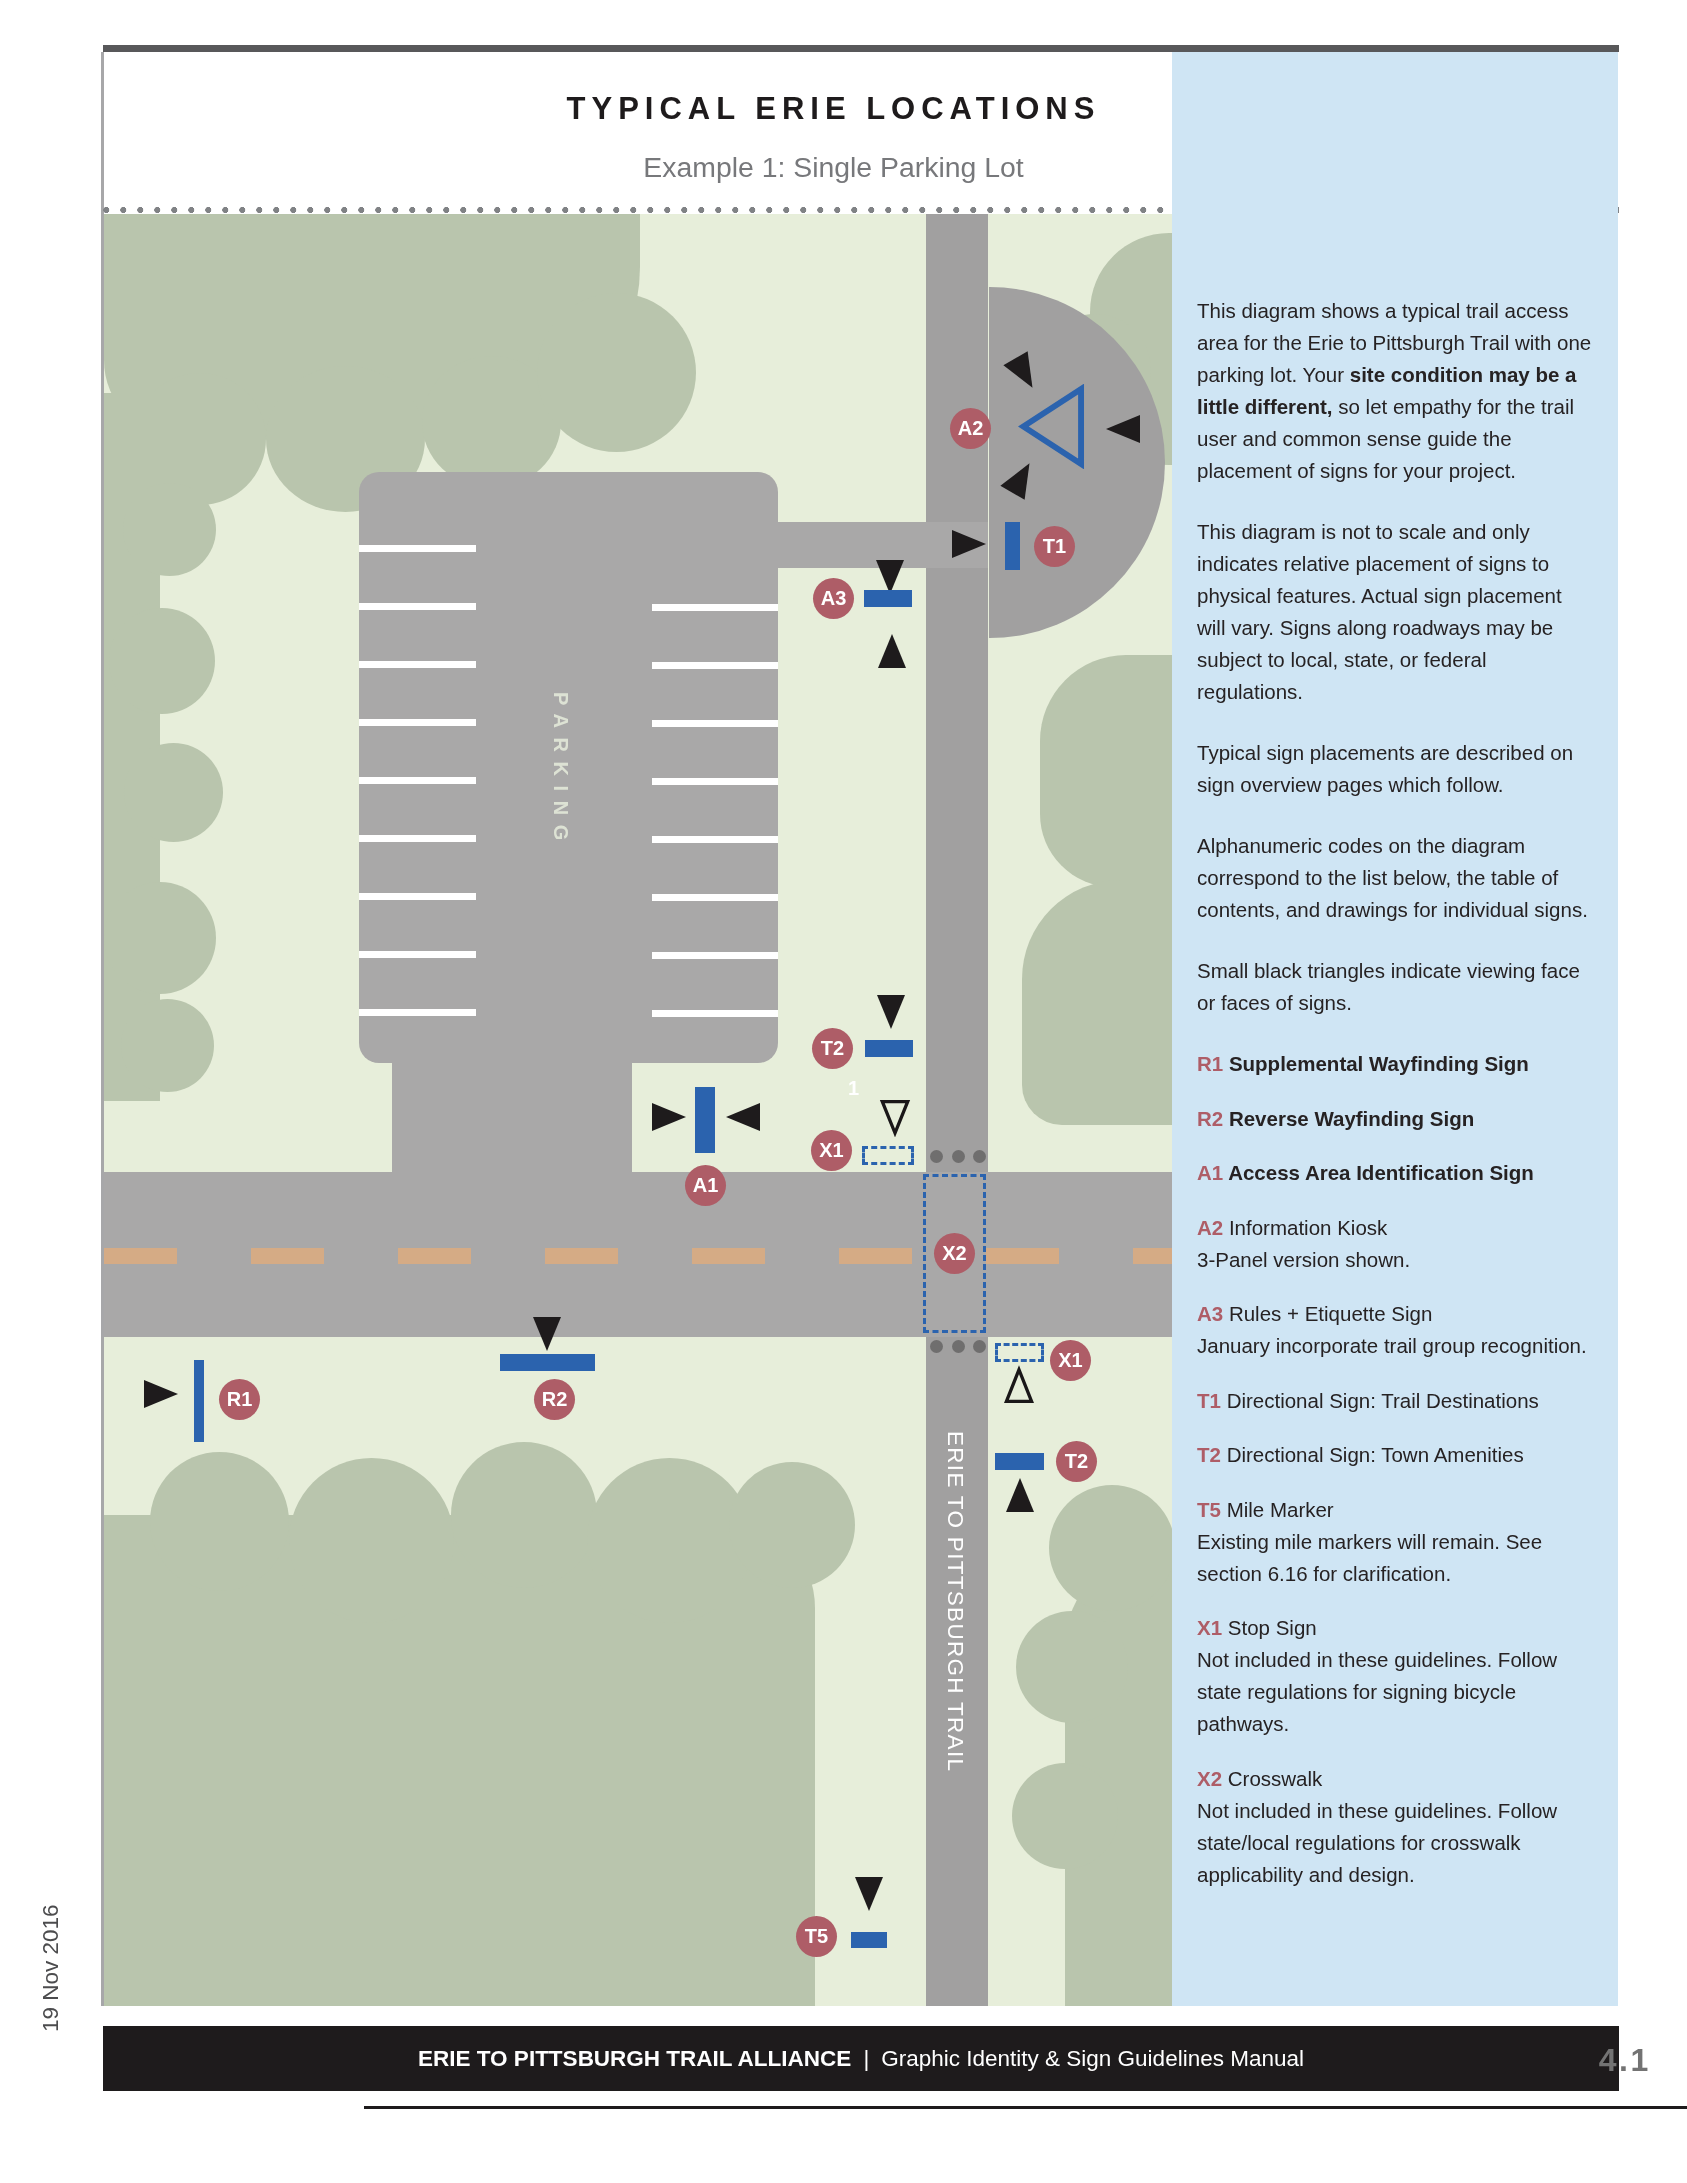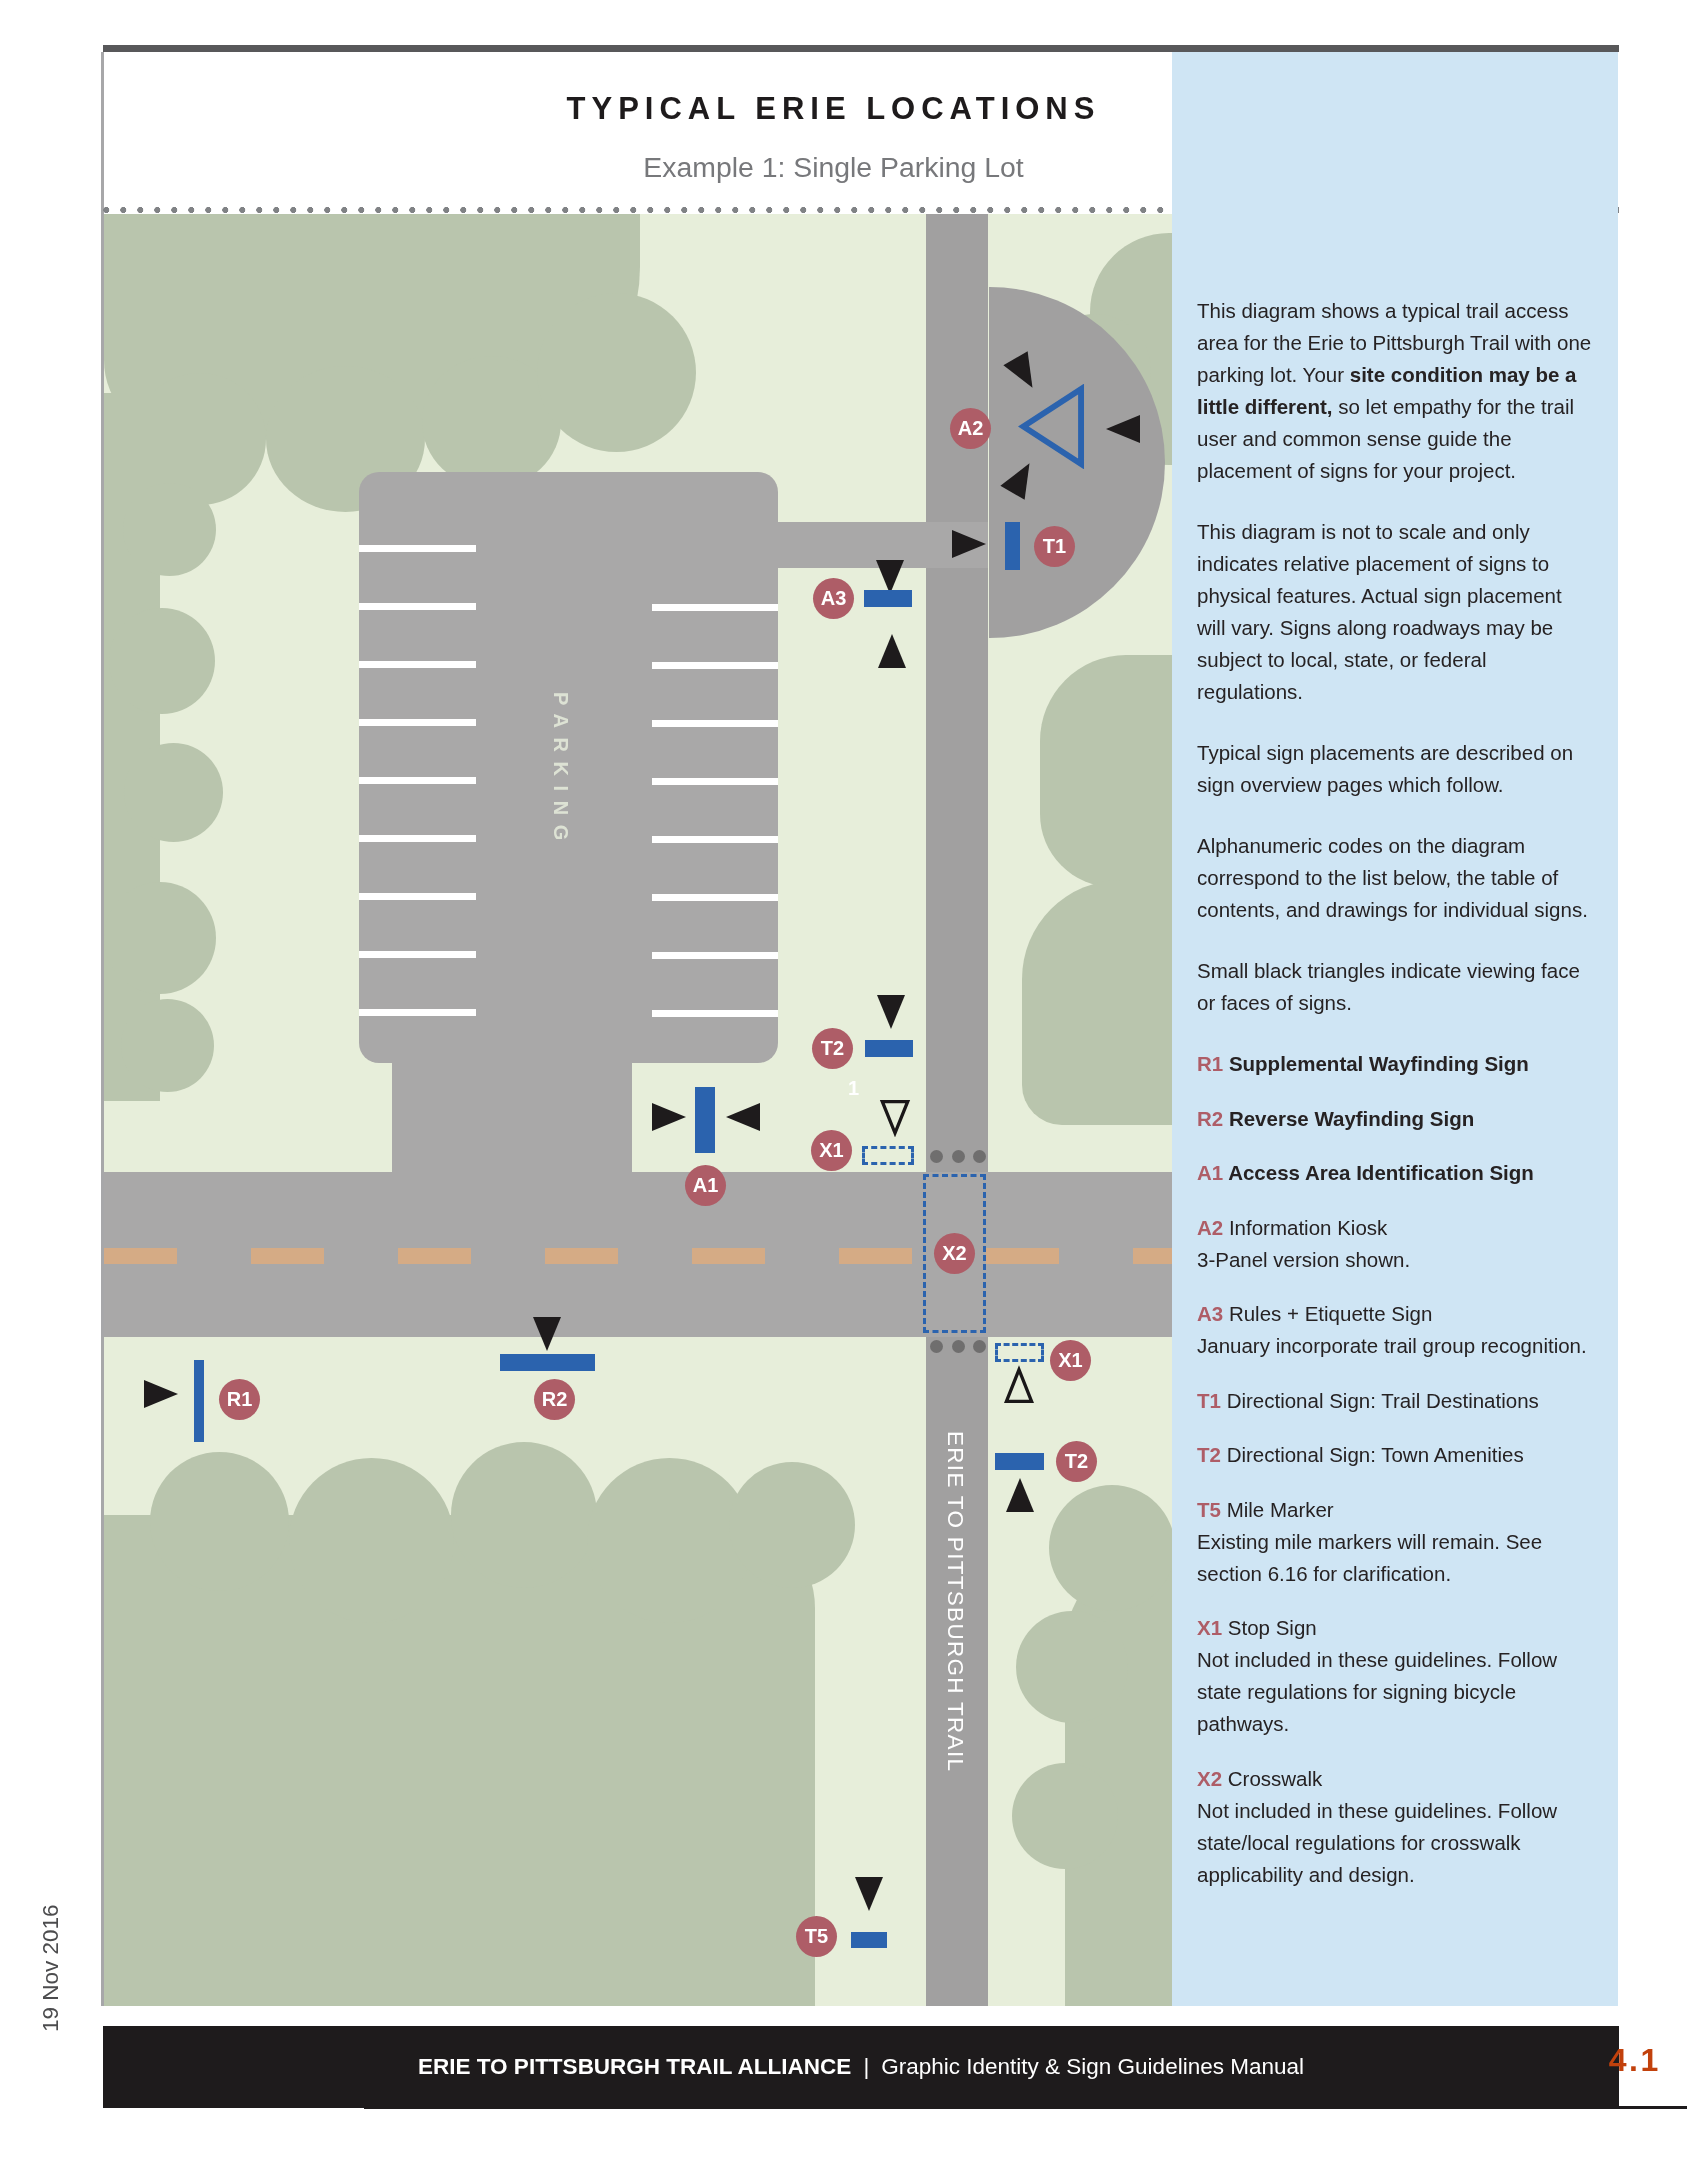--- a/index.html
+++ b/index.html
@@ -52,26 +52,26 @@
   
   #sidebar{left:1172px;top:52px;width:446px;height:1954px;background:var(--sidebar_bg);}
   #sidebar-content{position:absolute;left:25px;top:243px;width:397px;color:var(--text);
     font-size:20.5px;line-height:32px;}
   .para{margin:0 0 29px 0;}
   .legend-item{margin:0 0 22.5px 0;}
   .legend-code{color:var(--badge);font-weight:bold;}
   .legend-name-bold{font-weight:bold;}
 
   
-  #footer{left:103px;top:2026px;width:1516px;height:82px;background:var(--footer_bg);
+  #footer{left:103px;top:2026px;width:1516px;height:65px;background:var(--footer_bg);
     display:flex;align-items:center;justify-content:center;color:#fff;}
   #footer-center{display:flex;align-items:center;gap:12px;font-size:22.5px;}
   #footer-org{font-weight:bold;}
   #footer-sep{font-weight:300;}
-  #footer-page{position:absolute;right:26px;top:2042px;color:#c2410c;font-size:32px;
+  #footer-page{position:absolute;right:36px;top:2042px;color:#737373;font-size:32px;
     font-weight:bold;letter-spacing:2.6px;}
   #footer-hairline{left:364px;top:2106px;width:1323px;height:2.6px;background:var(--footer_bg);}
 
   #date-note{left:38px;top:1893px;height:139px;writing-mode:vertical-rl;
     transform:rotate(180deg);font-size:22.5px;color:#4c4c4e;white-space:nowrap;}
 </style>
 </head>
 <body>
 
 <div id="page">

